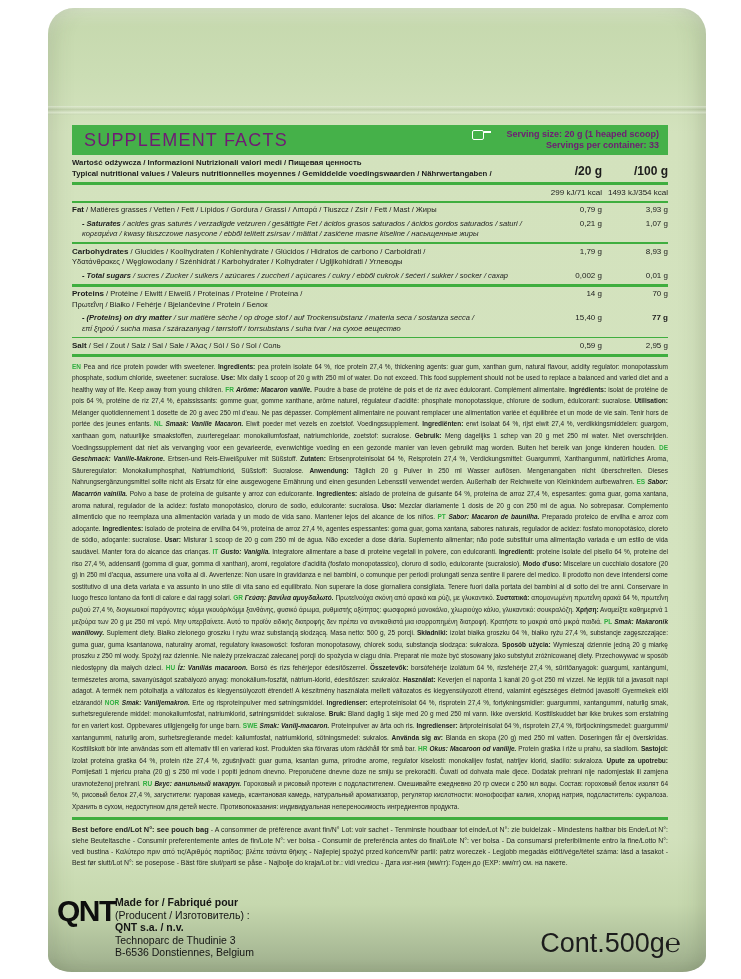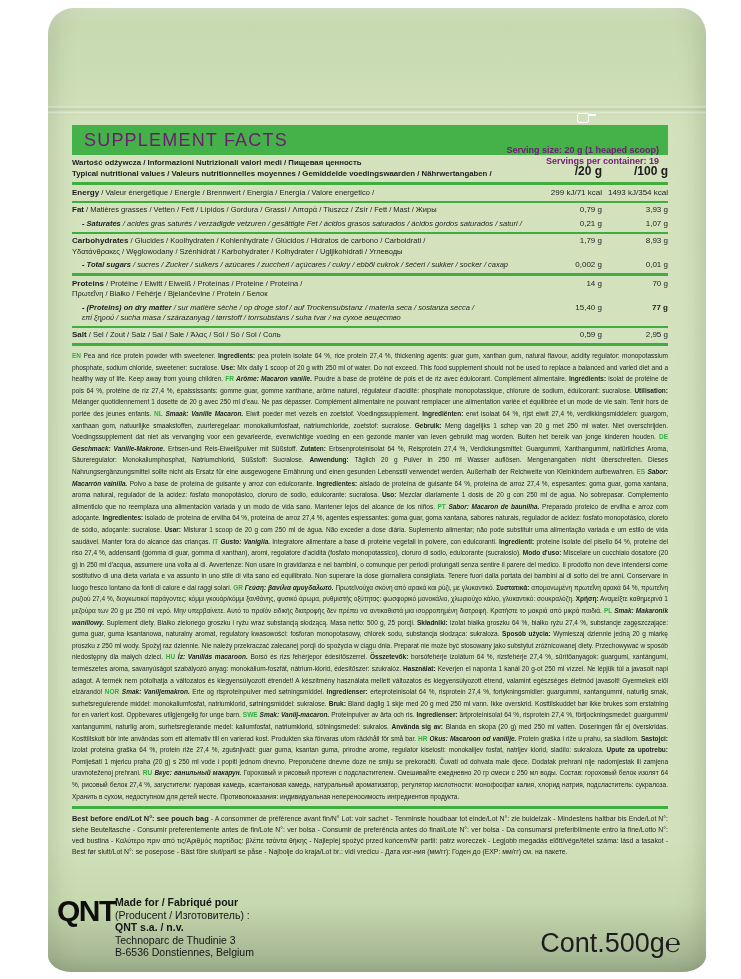--- a/index.html
+++ b/index.html
@@ -9,21 +9,21 @@
     background:linear-gradient(180deg,#c5d8ad 0%,#cbddb4 7%,#d3e2bd 13%,#d4e3bf 60%,#d2e1bc 86%,#c6d8ae 93%,#a9ba96 98%,#9cac8a 100%);
     border-radius:26px 26px 24px 24px / 26px 26px 16px 16px;
     box-shadow:inset 16px 0 24px -14px rgba(60,70,45,.20), inset -16px 0 24px -14px rgba(60,70,45,.25), inset 0 12px 18px -10px rgba(255,255,255,.55);}
   .crease{position:absolute;left:0;right:0;top:98px;height:9px;
     background:linear-gradient(180deg,rgba(255,255,255,.35) 0%,rgba(90,105,70,.12) 40%,rgba(255,255,255,.28) 72%,rgba(90,105,70,.07) 100%);}
   .label{position:absolute;left:24px;top:117px;width:596px;color:#1c1c1c;}
 
   .facts-header{background:#45b149;color:#701a75;height:30px;display:flex;justify-content:space-between;align-items:center;padding:0 9px 0 12px;box-sizing:border-box;}
   .facts-title{font-size:18px;letter-spacing:1.2px;font-weight:normal;}
   .serving{text-align:right;font-size:9px;line-height:11px;font-weight:bold;}
-  .serving-line1{display:flex;align-items:center;justify-content:flex-end;gap:22px;flex-direction:column;}
+  .serving-line1{display:flex;align-items:center;justify-content:flex-end;gap:22px;}
   .scoop-icon{display:inline-block;width:10px;height:8px;border:1.5px solid #fff;border-radius:2px;position:relative;}
   .scoop-icon::after{content:"";position:absolute;right:-8px;top:0px;width:7px;height:2px;background:#fff;}
 
   .t-head{display:flex;padding:3px 0 2px;}
   .t-head-label{flex:1;font-weight:bold;font-size:7.8px;line-height:10.5px;}
   .t-col{width:66px;text-align:right;font-weight:bold;font-size:12px;align-self:flex-end;padding-bottom:1px;}
   .t-div{background:#3fae3f;margin:1px 0;}
   .t-row{display:flex;padding:1.5px 0;}
   .t-label{flex:1;font-size:7.5px;line-height:10.5px;}
   .t-label .nm{font-weight:bold;font-size:8px;}
@@ -56,38 +56,37 @@
 
     <div class="label">
 
       <div class="facts-header">
         <div class="facts-title">SUPPLEMENT FACTS</div>
         <div class="serving">
           <div class="serving-line1">
             <span class="scoop-icon"></span>
             <span>Serving size: 20 g (1 heaped scoop)</span>
           </div>
-          <div>Servings per container: 19</div>
+          <div>Servings per container: 33</div>
         </div>
       </div>
 
       <div class="t-head">
         <div class="t-head-label">
           <div>Wartość odżywcza / Informazioni Nutrizionali valori medi / Пищевая ценность</div>
           <div>Typical nutritional values / Valeurs nutritionnelles moyennes / Gemiddelde voedingswaarden / Nährwertangaben /</div>
         </div>
         <div class="t-col">/20 g</div>
         <div class="t-col">/100 g</div>
       </div>
       <div class="t-div" style="height:3px"></div>
 
       <div>
           <div class="t-row">
             <div class="t-label">
-              <div><span class="nm">Energy</span><span> / Valeur énergétique / Energie / Brennwert / Energía / Energia / Valore energetico /</span></div>
             </div>
             <div class="t-val">
               <div>299 kJ/</div>
               <div>71 kcal</div>
             </div>
             <div class="t-val">
               <div>1493 kJ/</div>
               <div>354 kcal</div>
             </div>
           </div>
@@ -99,20 +98,21 @@
             <div class="t-val">
               <div>0,79 g</div>
             </div>
             <div class="t-val">
               <div>3,93 g</div>
             </div>
           </div>
           <div class="t-row sub">
             <div class="t-label">
               <div><span class="nm">- Saturates</span><span> / acides gras saturés / verzadigde vetzuren / gesättigte Fet / ácidos grasos saturados / ácidos gordos saturados / saturi /</span></div>
+              <div>κορεσμένα / kwasy tłuszczowe nasycone / ebből telített zsírsav / mättat / zasićene masne kiseline / насыщенные жиры</div>
             </div>
             <div class="t-val">
               <div>0,21 g</div>
             </div>
             <div class="t-val">
               <div>1,07 g</div>
             </div>
           </div>
           <div class="t-div" style="height: 2px;"></div>
           <div class="t-row">

